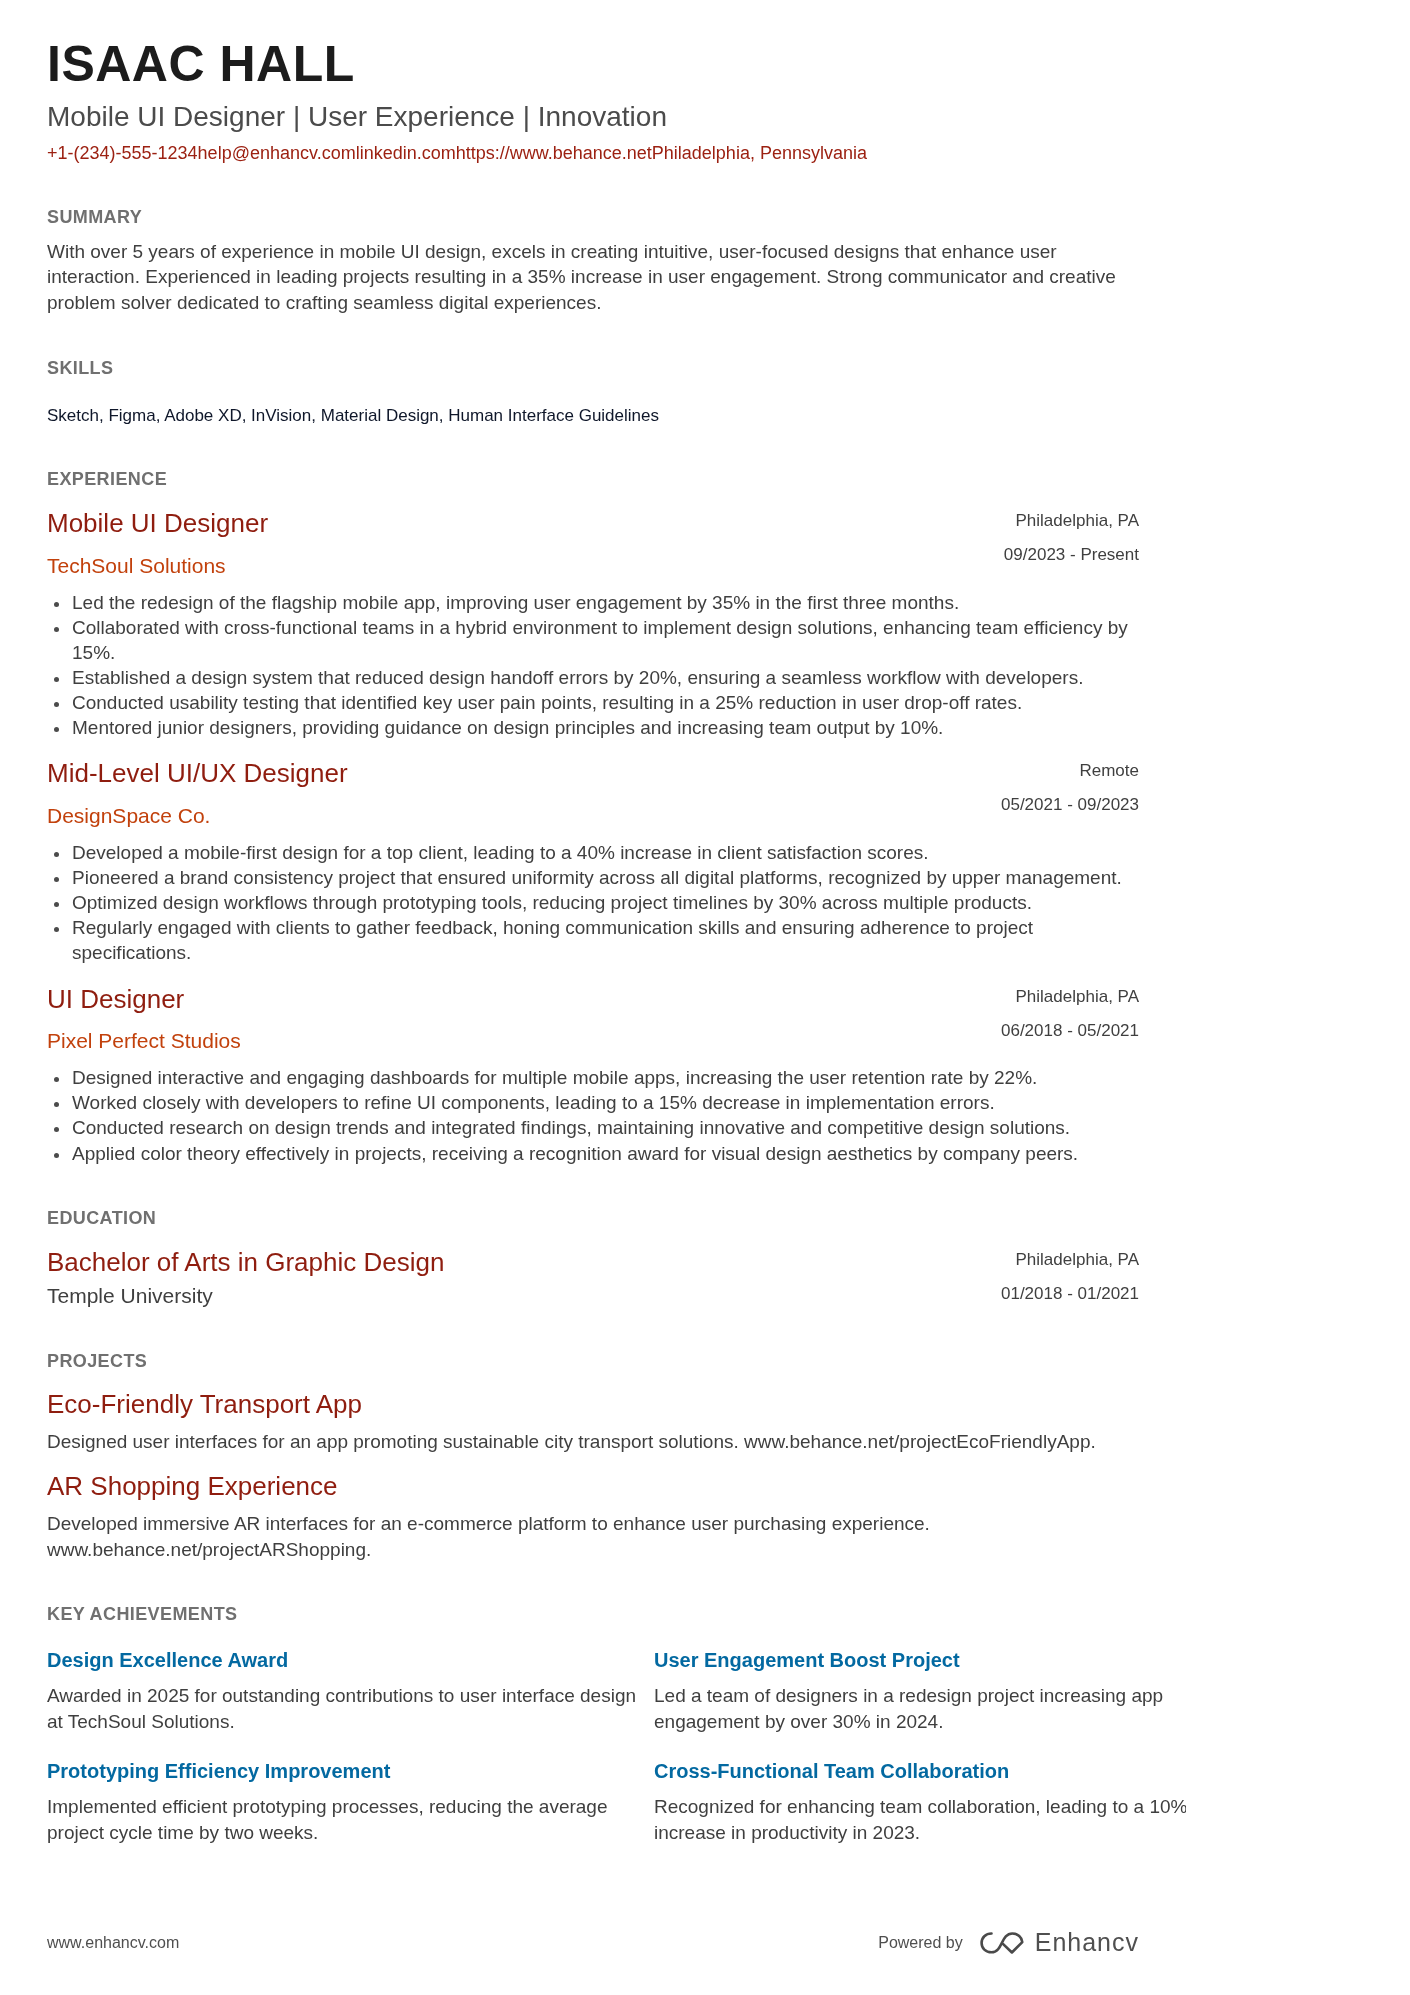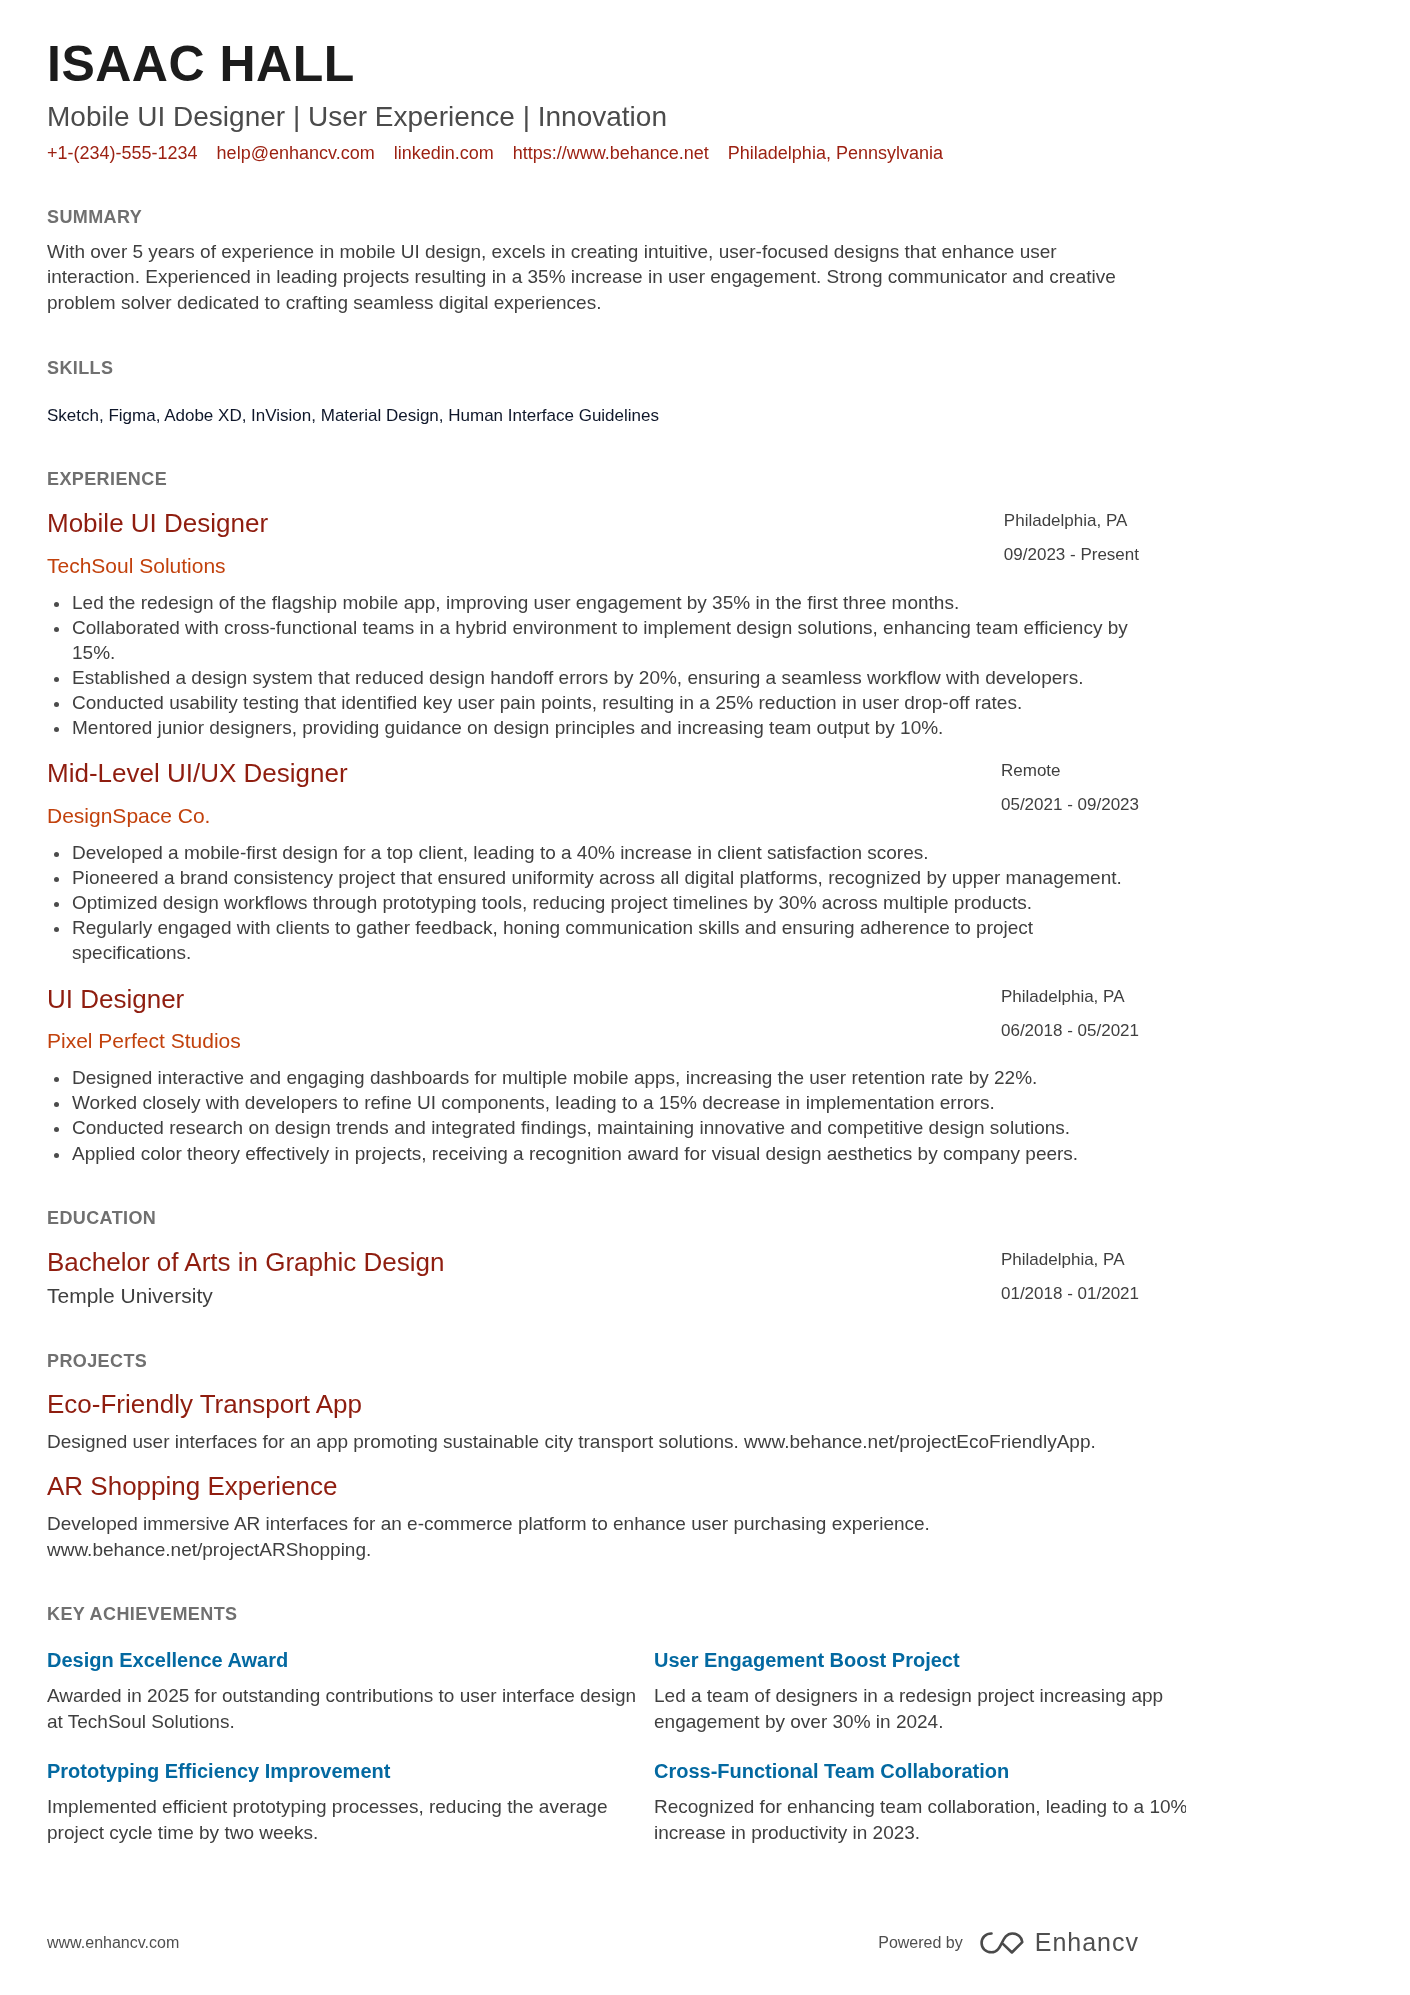--- a/index.html
+++ b/index.html
@@ -26,21 +26,20 @@
   .subtitle {
     margin-top: 9px;
     font-size: 28px;
     font-weight: 400;
     color: #4b4b4b;
     line-height: 1.2;
   }
   .contact-row {
     display: flex;
     flex-wrap: wrap;
-    gap: 19px;
     margin-top: 9px;
     font-size: 18px;
     font-weight: 500;
     color: #9c2112;
     line-height: 1.25;
   }
   
   .section { margin-top: 42px; }
   .section-heading {
     margin: 0;
@@ -79,21 +78,21 @@
     color: #c2410c;
     line-height: 1.25;
   }
   .entry-school {
     margin-top: 5px;
     font-size: 21px;
     font-weight: 400;
     color: #3f3f3f;
     line-height: 1.25;
   }
-  .entry-meta { font-size: 17px; color: #3f3f3f; flex-shrink: 0; padding-top: 3px; }
+  .entry-meta { text-align: right; font-size: 17px; color: #3f3f3f; flex-shrink: 0; padding-top: 3px; }
   .entry-meta .loc { line-height: 1.3; margin-bottom: 12px; }
   .entry-meta .dates { line-height: 1.3; }
   .bullets {
     margin: 11px 0 0 0;
     padding-left: 23px;
     list-style: disc;
   }
   .bullets li {
     font-size: 19px;
     line-height: 1.32;

